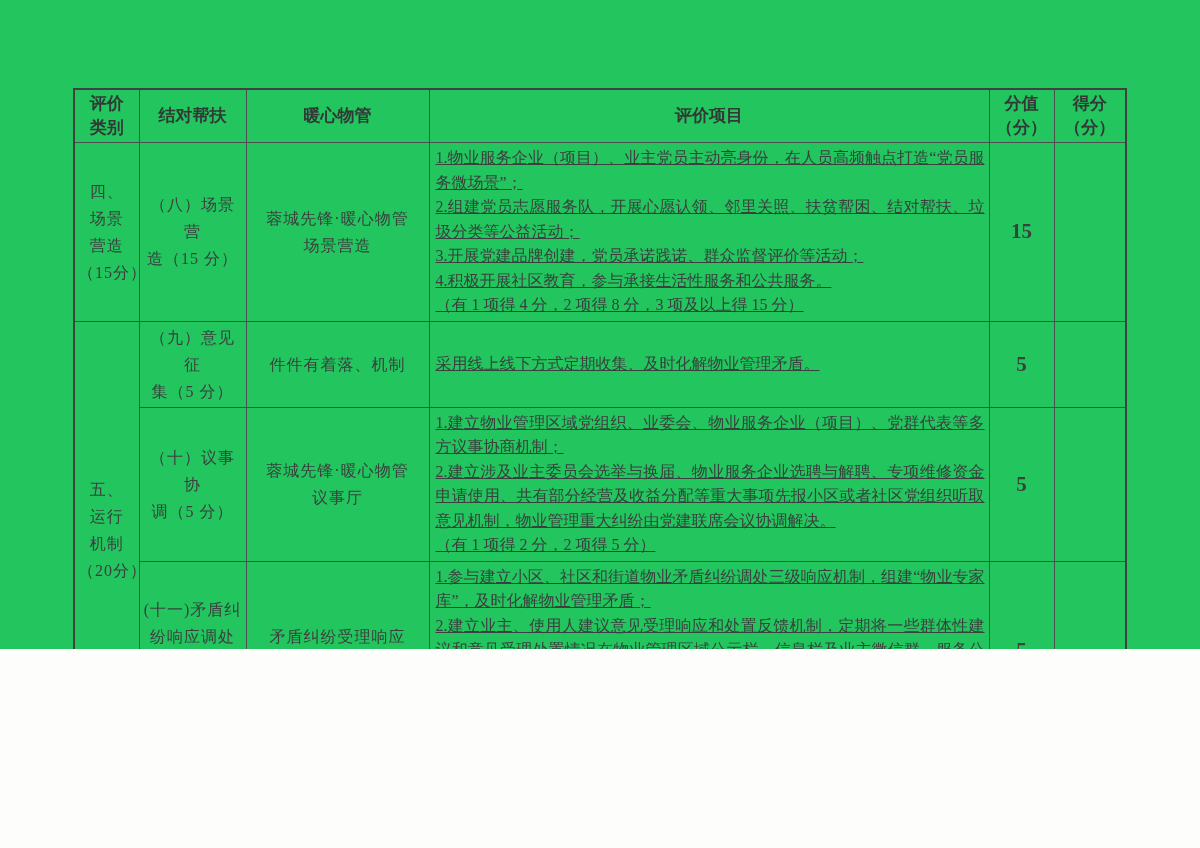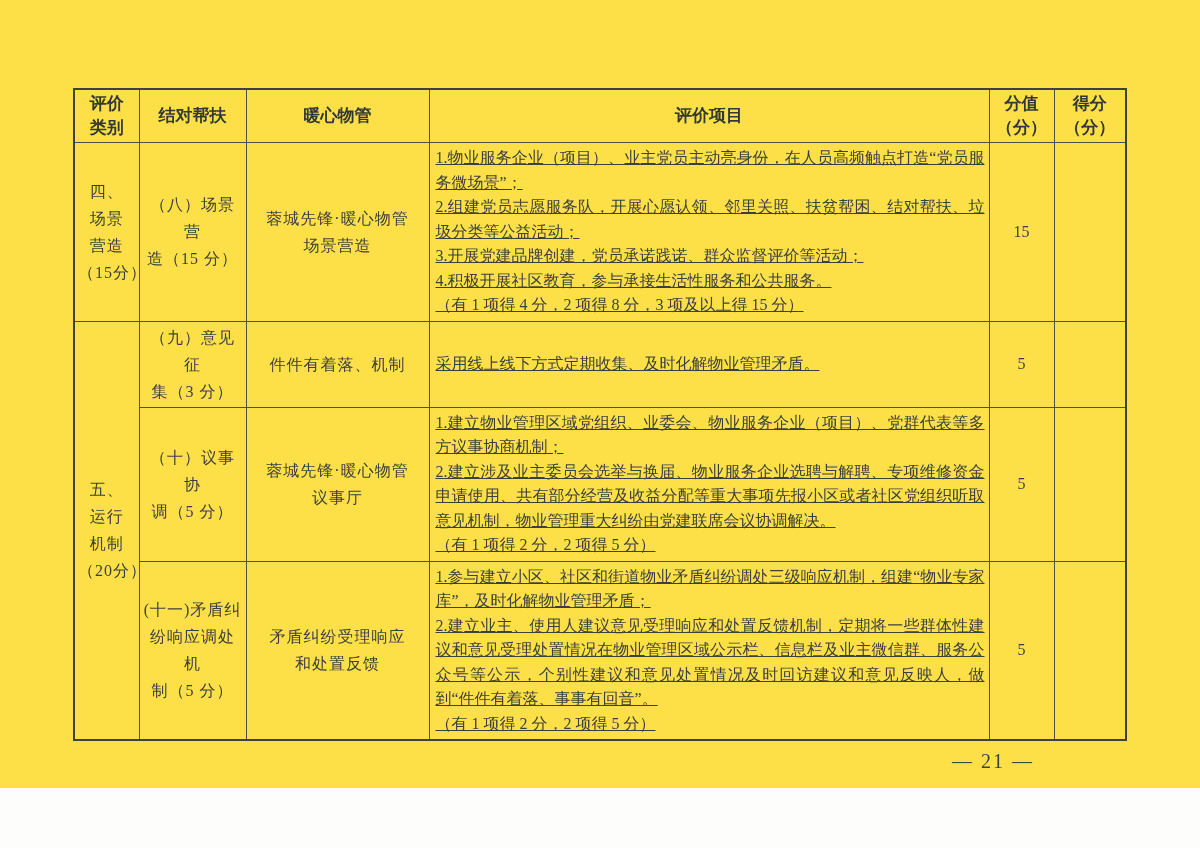--- a/index.html
+++ b/index.html
@@ -7,22 +7,22 @@
     padding: 0;
     width: 1200px;
     height: 848px;
     background: #fdfdfc;
     font-family: "Liberation Serif", "DejaVu Serif", serif;
     color: #3a403e;
   }
   .page {
     position: relative;
     width: 1200px;
-    height: 788px;
-    background: #fde047;
+    height: 649px;
+    background: #22c55e;
     overflow: hidden;
   }
   table.eval-table {
     position: absolute;
     left: 73px;
     top: 88px;
     width: 1052px;
     border-collapse: collapse;
     table-layout: fixed;
     border: 2px solid #3c4240;
@@ -60,21 +60,22 @@
     text-align: justify;
     font-size: 16px;
     line-height: 24.5px;
     padding: 3px 4px 3px 6px;
     white-space: pre-line;
     vertical-align: middle;
     text-decoration: underline;
   }
   td.score-cell, td.gained-cell {
     text-align: center;
-    font-size: 16px;
+    font-size: 21px;
+    font-weight: bold;
   }
   .page-number {
     position: absolute;
     left: 952px;
     top: 750px;
     font-size: 20px;
     letter-spacing: 2px;
     color: #3a403e;
   }
 </style>
@@ -123,21 +124,21 @@
       <td class="score-cell">15</td>
       <td class="gained-cell"></td>
     </tr>
 
     <tr style="height:55px;">
       <td class="cat-cell" rowspan="3">五、
 运行
 机制
 （20分）</td>
       <td class="item-cell">（九）意见征
-集（3 分）</td>
+集（5 分）</td>
       <td class="content-cell">件件有着落、机制</td>
       <td class="standard-cell">采用线上线下方式定期收集、及时化解物业管理矛盾。</td>
       <td class="score-cell">5</td>
       <td class="gained-cell"></td>
     </tr>
 
     <tr style="height:145px;">
       <td class="item-cell">（十）议事协
 调（5 分）</td>
       <td class="content-cell">蓉城先锋·暖心物管

